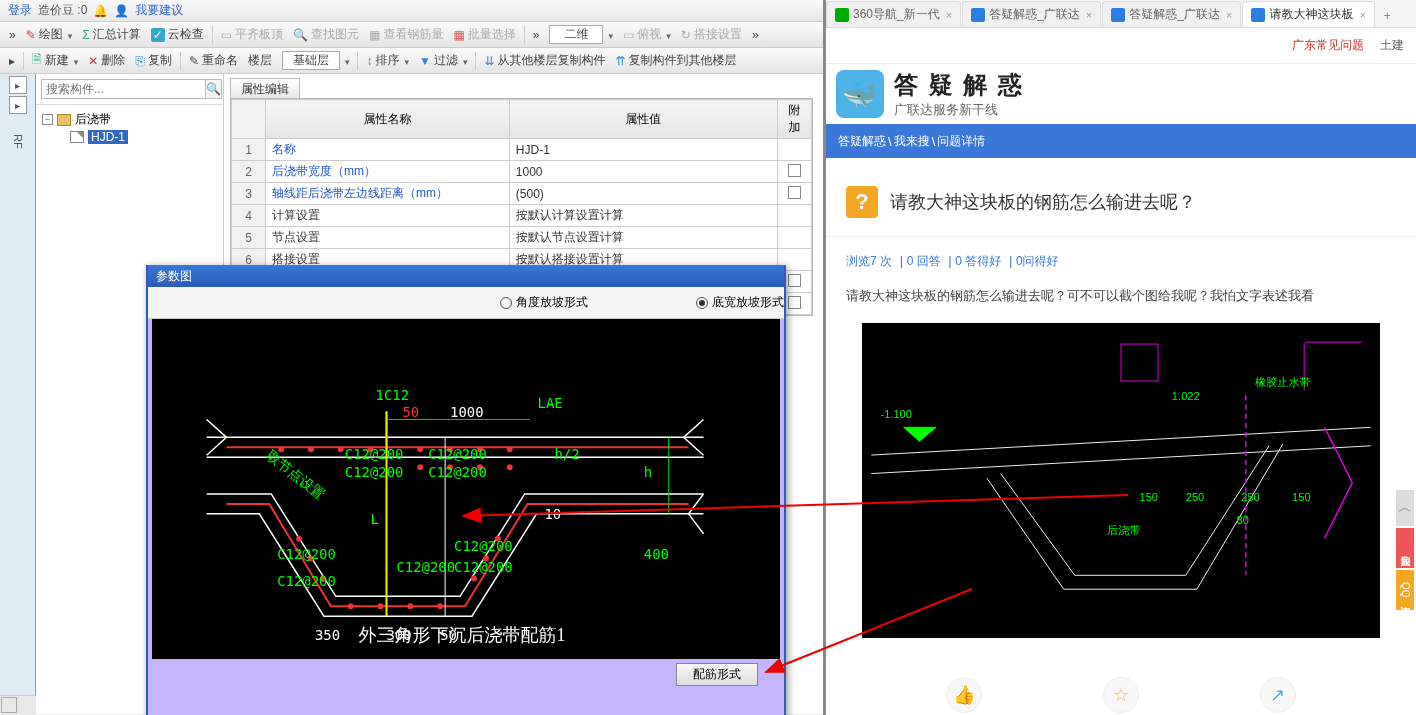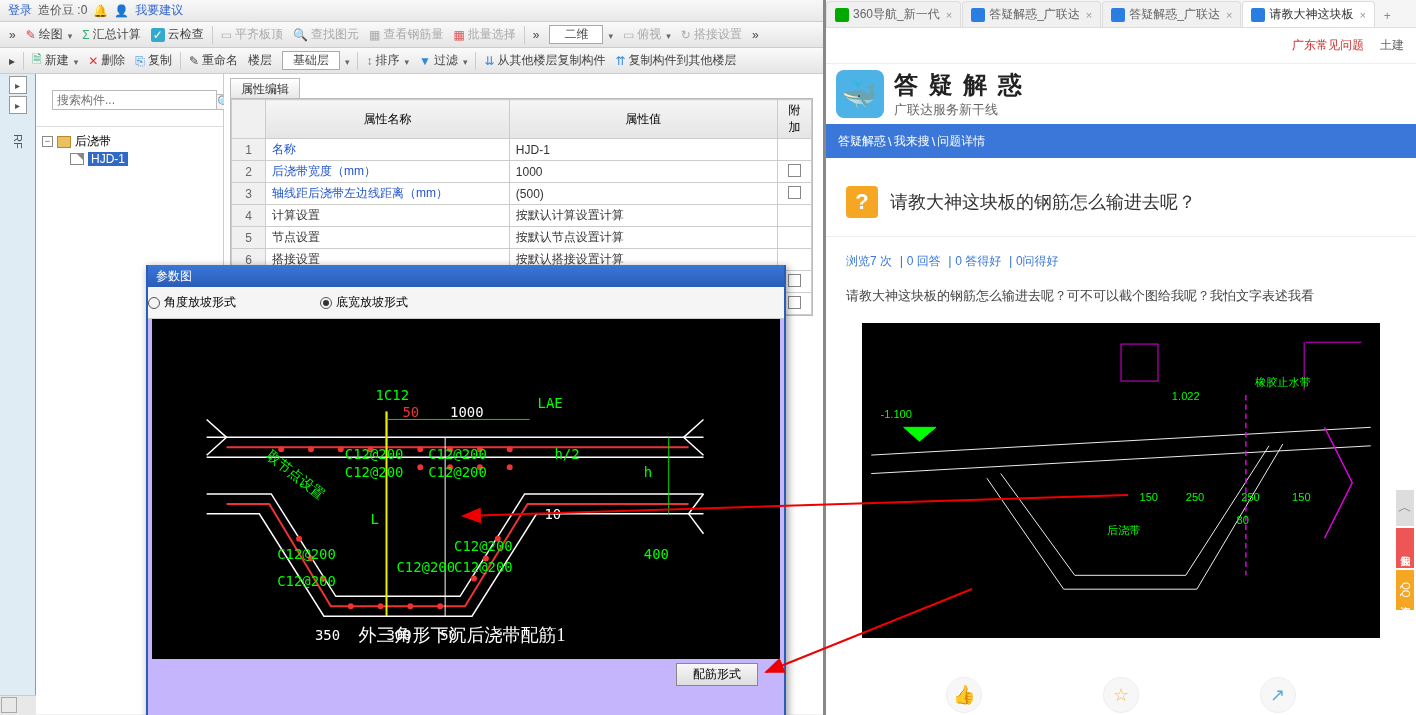--- a/index.html
+++ b/index.html
@@ -22,21 +22,21 @@
 .tb-sep { width: 1px; height: 18px; background: #ccc; margin: 0 3px; }
 .dd-arrow::after { content:"▾"; font-size:9px; color:#666; margin-left:2px;}
 
 
 .left-tree-wrap { position:absolute; left:0; top:74px; width:36px; height:640px; background:#e0ecf4; border-right:1px solid #999; }
 .left-tree-btn { width:18px; height:18px; margin:2px auto; background:#fff; border:1px solid #999; display:flex; align-items:center; justify-content:center; font-size:10px; color:#555; cursor:pointer;}
 .vert-label { writing-mode: vertical-rl; font-size:11px; color:#556; margin:20px auto; }
 
 
 .tree-panel { position:absolute; left:36px; top:74px; width:188px; height:640px; background:#fff; border-right:1px solid #ccc; }
-.search-wrap { display:flex; padding:16px; border-bottom:1px solid #ddd;align-items:flex-end; }
+.search-wrap { display:flex; padding:5px; border-bottom:1px solid #ddd; }
 .search-input { flex:1; border:1px solid #bbb; padding:2px 4px; font-size:12px; color:#888; }
 .search-btn { width:22px; border:1px solid #bbb; border-left:none; background:#f5f5f5; display:flex; align-items:center; justify-content:center; cursor:pointer;}
 .tree { padding:4px 6px; }
 .tree-node { display:flex; align-items:center; gap:4px; padding:2px 0; cursor:pointer;}
 .tree-toggle { width:11px; height:11px; border:1px solid #888; display:inline-flex; align-items:center; justify-content:center; font-size:9px; line-height:9px; color:#555; background:#fff;}
 .tree-icon { width:14px; height:12px; background:#eac062; border:1px solid #b88b2a; }
 .tree-child { padding-left:28px; display:flex; align-items:center; gap:4px;}
 .tree-child.sel span.lbl { background:#316ac5; color:#fff; padding:0 3px;}
 
 
@@ -49,21 +49,21 @@
 .attr-table .rownum { width:28px; text-align:center; background:#f0f0f0; color:#666;}
 .attr-table .name-col { width:200px; color:#2255cc; }
 .attr-table .name-col.black { color:#333; }
 .attr-table .val-col { width:220px; color:#333;}
 .attr-table .chk-col { width:28px; text-align:center;}
 .attr-table .chk { width:13px; height:13px; border:1px solid #888; display:inline-block; background:#fff;}
 
 
 .param-dialog { position:absolute; left:146px; top:265px; width:640px; height:500px; background:#c4b5fd; border:2px solid #2a5cb8; border-top:none; box-shadow:2px 2px 8px rgba(0,0,0,0.4); }
 .param-title { height:22px; background:linear-gradient(#3a77d8,#2a5cb8); color:#fff; padding:2px 8px; font-size:12px; display:flex; align-items:center;}
-.radio-row { height:32px; display:flex; align-items:center; justify-content:flex-start; gap:84px; background:#f5f5f5; border-bottom:1px solid #ccc;}
+.radio-row { height:32px; display:flex; align-items:center; justify-content:flex-end; gap:108px; background:#f5f5f5; border-bottom:1px solid #ccc;}
 .radio-item { display:flex; align-items:center; gap:4px; cursor:pointer;}
 .radio-circle { width:12px; height:12px; border:1px solid #555; border-radius:50%; display:inline-flex; align-items:center; justify-content:center;}
 .radio-circle.checked::after { content:""; width:6px; height:6px; background:#333; border-radius:50%;}
 .diagram-area { position:relative; background:#000; height:340px; margin:0 4px; }
 .diagram-area svg { width:100%; height:100%; }
 .diag-text { font-family: "SimSun", monospace; fill:#0f0; font-size:14px; }
 .diag-text.red { fill:#e33; }
 .diag-text.white { fill:#fff; }
 .diag-caption { position:absolute; bottom:12px; left:0; right:8px; text-align:center; color:#fff; font-size:18px; font-family:Liberation Serif, serif;}
 .btn-row { height:30px; display:flex; align-items:center; justify-content:flex-end; padding:0 26px;}

